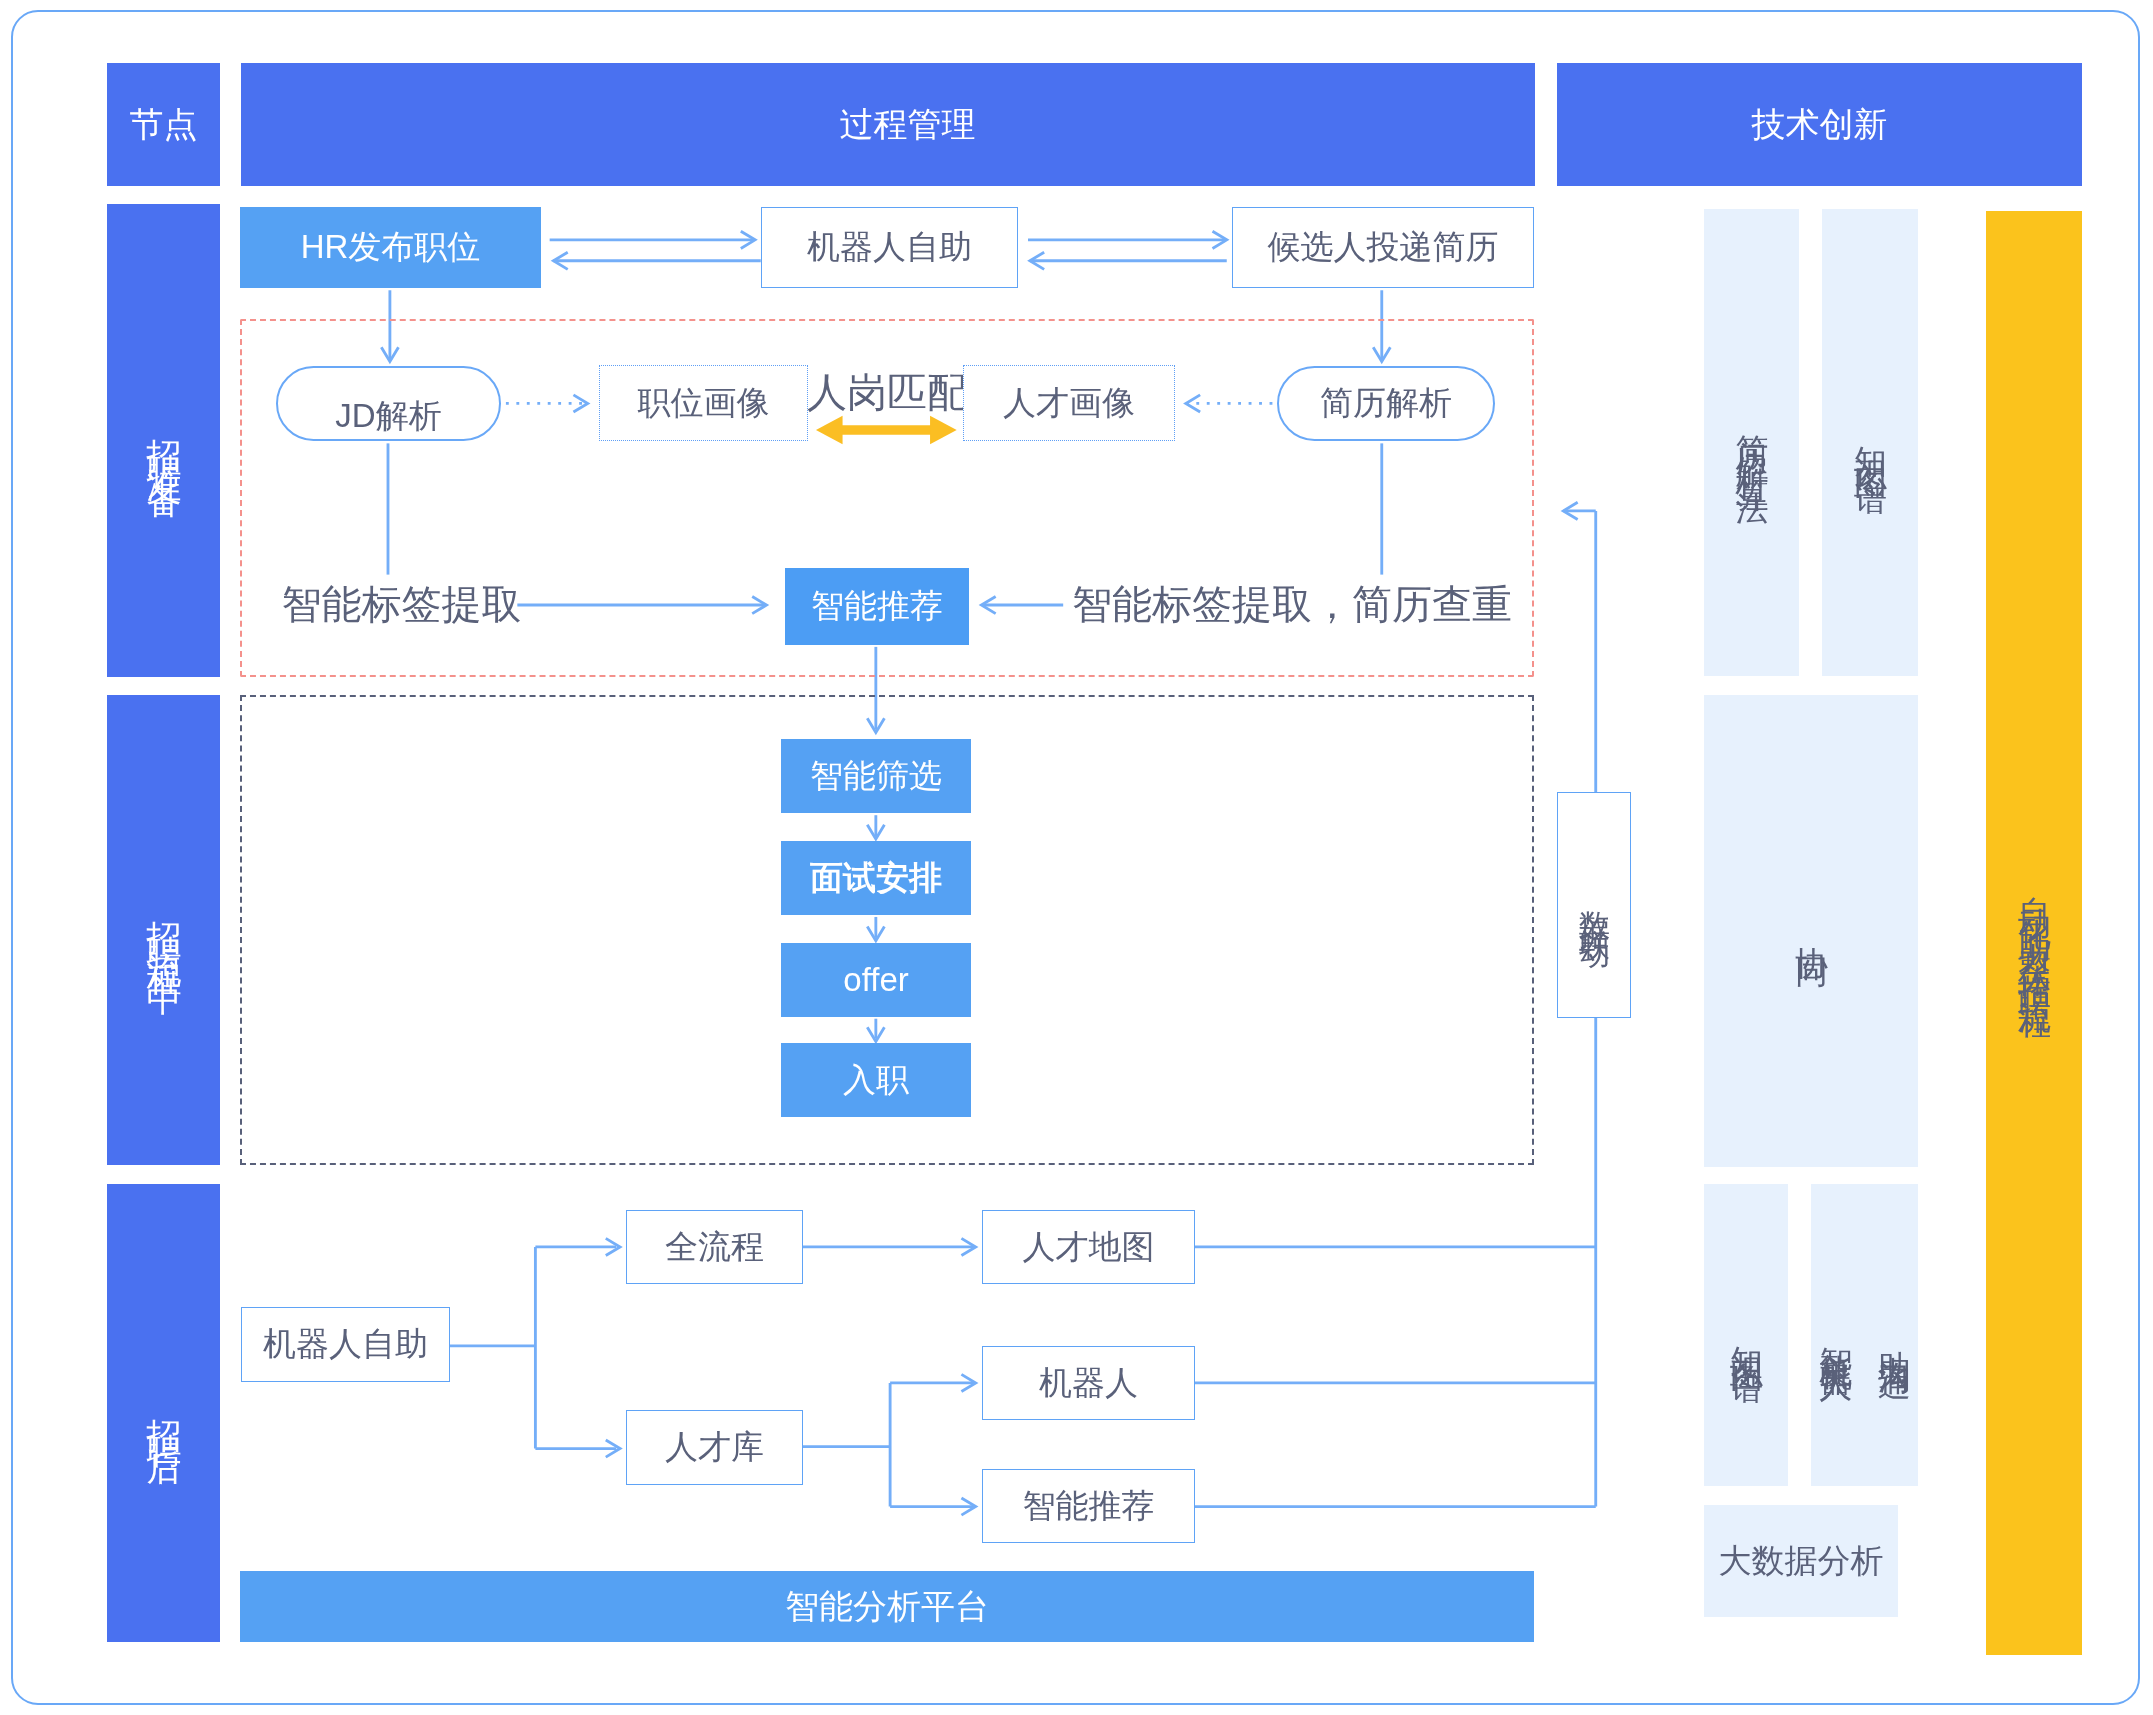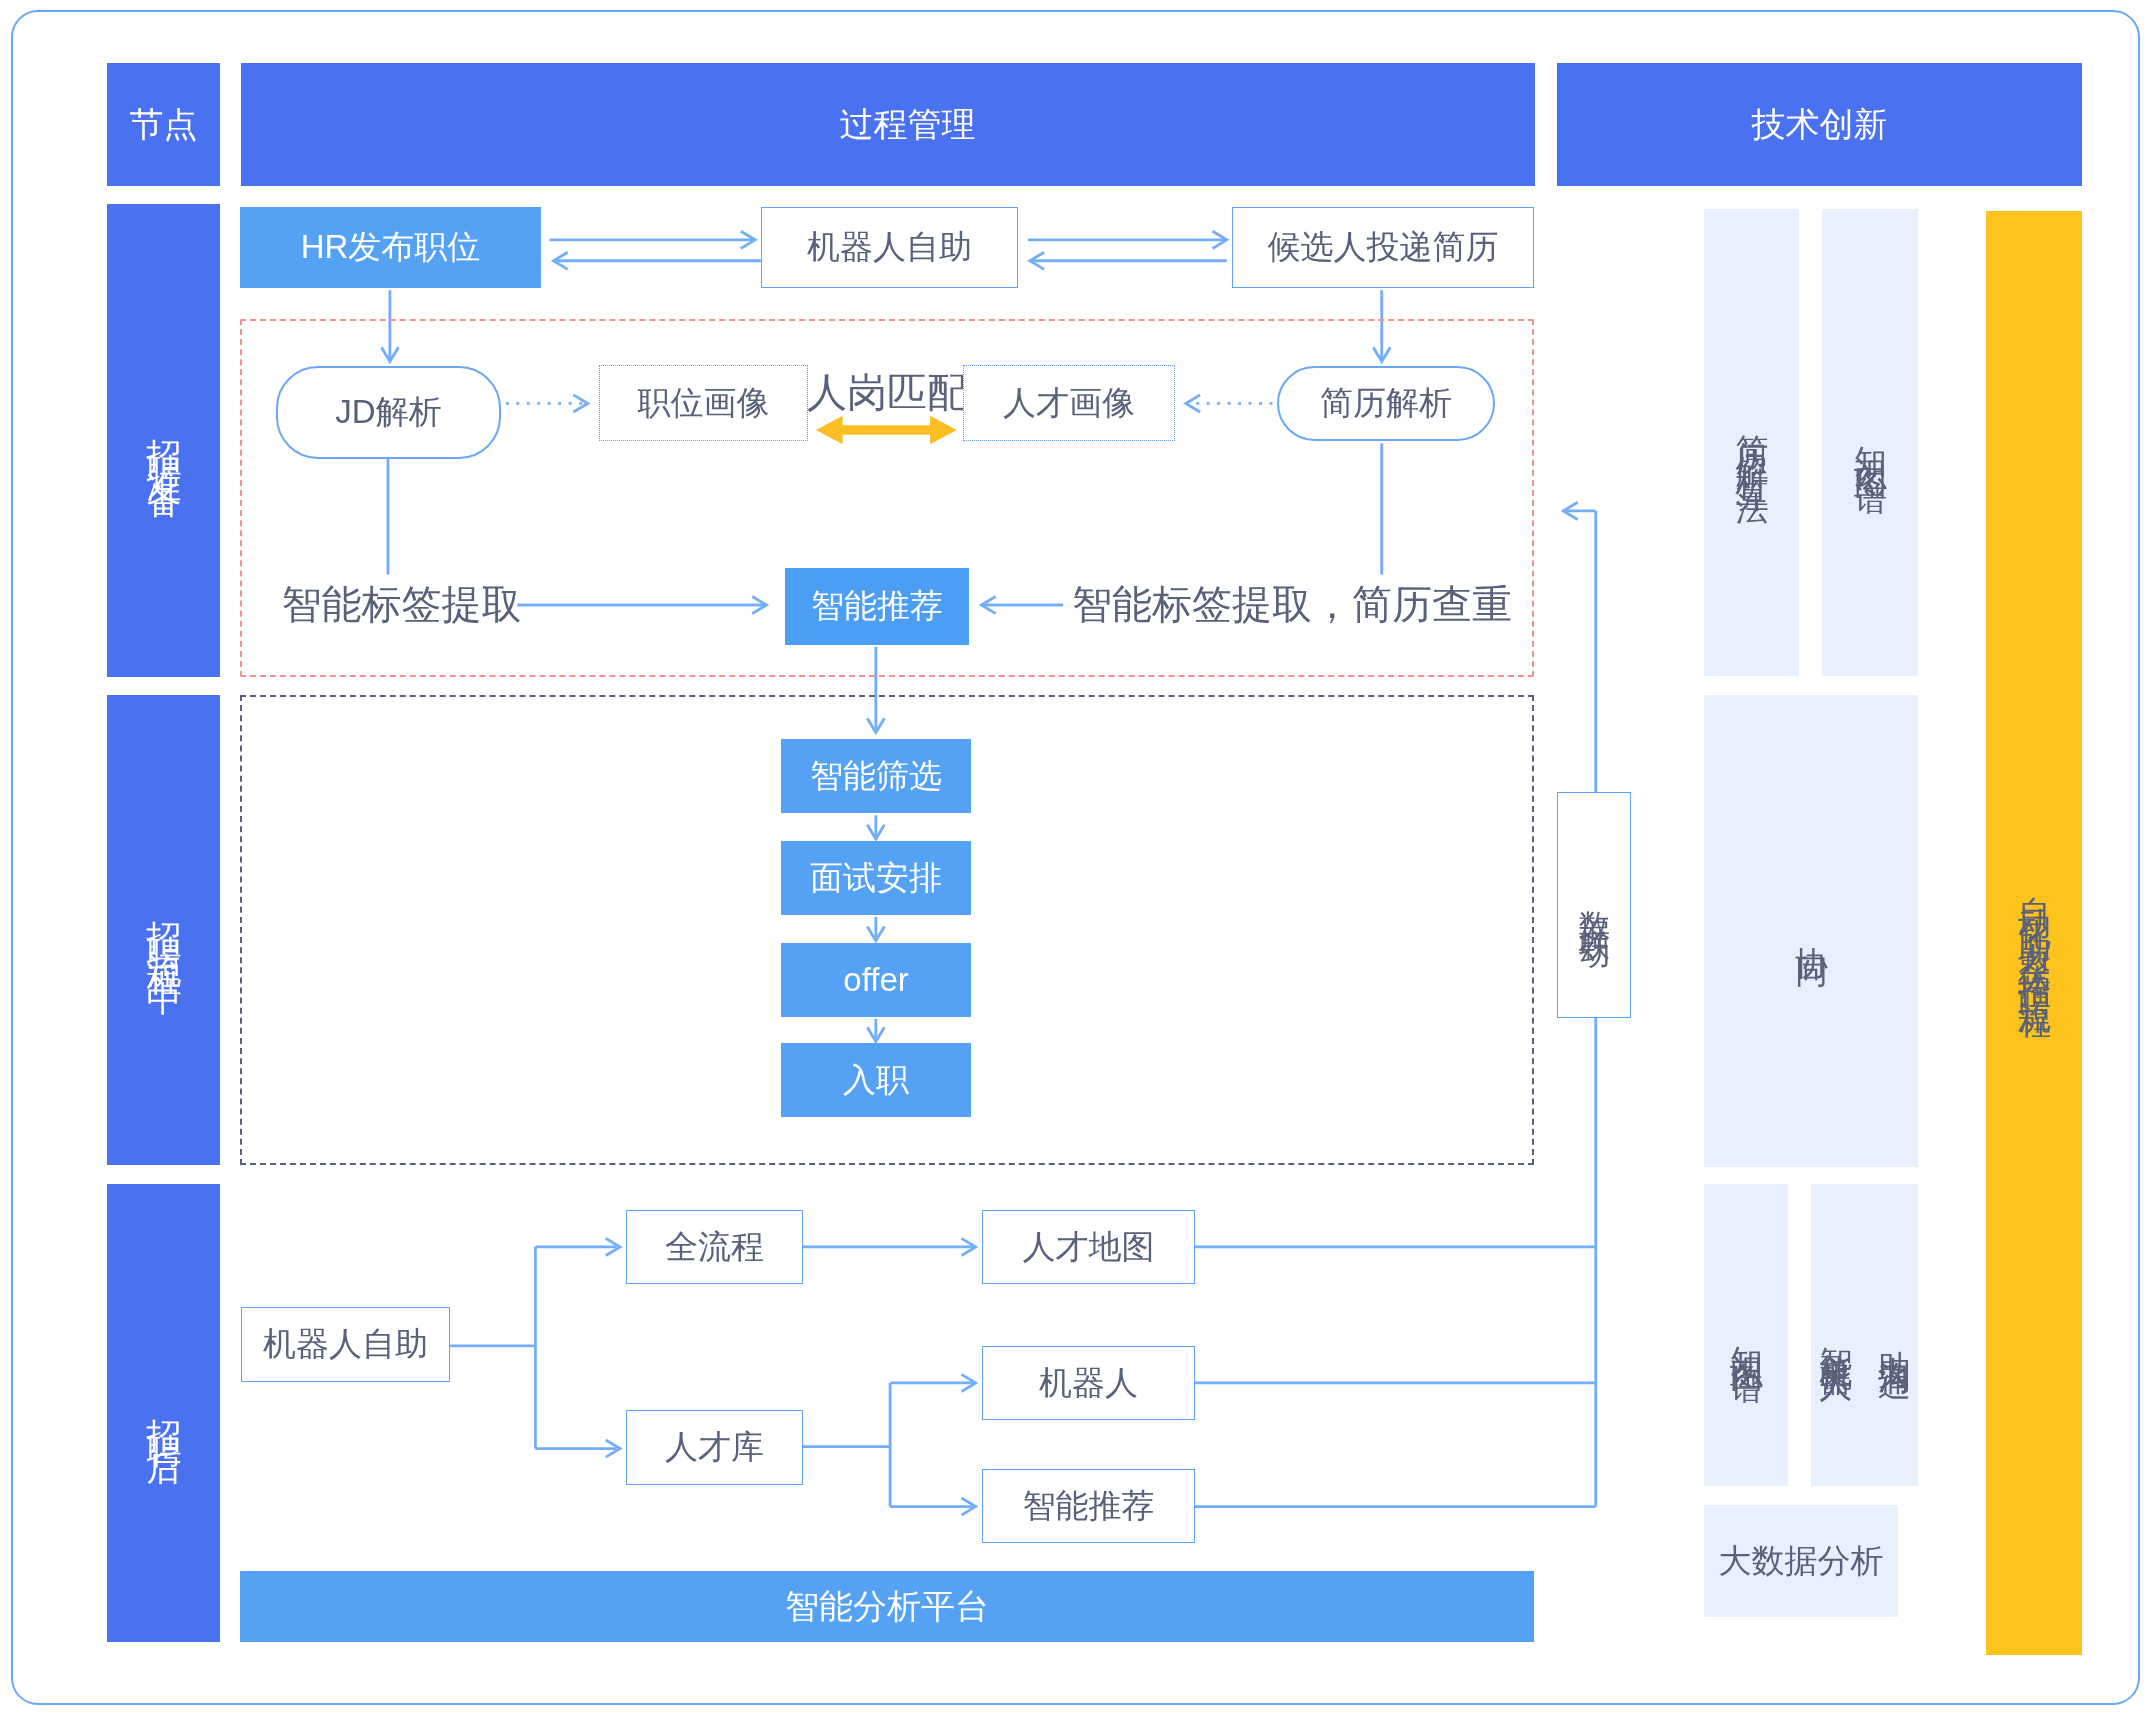--- a/index.html
+++ b/index.html
@@ -126,21 +126,21 @@
   <div class="abs center whitebox" style="left:761px;top:207px;width:257px;height:81px;">
     <span>机器人自助</span>
   </div>
   <div class="abs center fillbox" style="left:240px;top:207px;width:301px;height:81px;">
     <span>HR发布职位</span>
   </div>
   <div class="abs center whitebox" style="left:1232px;top:207px;width:302px;height:81px;">
     <span>候选人投递简历</span>
   </div>
 
-  <div class="abs center stadium" style="left:276px;top:366px;width:225px;height:93px;">
+  <div class="abs center stadium" style="left:276px;top:366px;width:225px;height:75px;align-items:flex-end;">
     <span>JD解析</span>
   </div>
   <div class="abs center dotbox" style="left:599px;top:365px;width:209px;height:76px;">
     <span>职位画像</span>
   </div>
   <div class="abs center plainlabel" style="left:824px;top:371px;width:126px;height:42px;">
     <span>人岗匹配</span>
   </div>
   <div class="abs center dotbox" style="left:963px;top:365px;width:212px;height:76px;">
     <span>人才画像</span>
@@ -154,21 +154,21 @@
   <div class="abs center fillbox2" style="left:785px;top:568px;width:184px;height:77px;">
     <span>智能推荐</span>
   </div>
   <div class="abs center plainlabel" style="left:1078px;top:582px;width:428px;height:44px;">
     <span>智能标签提取，简历查重</span>
   </div>
 
   <div class="abs center fillbox" style="left:781px;top:739px;width:190px;height:74px;">
     <span>智能筛选</span>
   </div>
-  <div class="abs center fillbox" style="left:781px;top:841px;width:190px;height:74px;">
+  <div class="abs center fillbox" style="left:781px;top:841px;width:190px;height:74px;font-weight:bold;">
     <span>面试安排</span>
   </div>
   <div class="abs center fillbox" style="left:781px;top:943px;width:190px;height:74px;">
     <span>offer</span>
   </div>
   <div class="abs center fillbox" style="left:781px;top:1043px;width:190px;height:74px;">
     <span>入职</span>
   </div>
 
   <div class="abs center whitebox" style="left:1557px;top:792px;width:74px;height:226px;">

